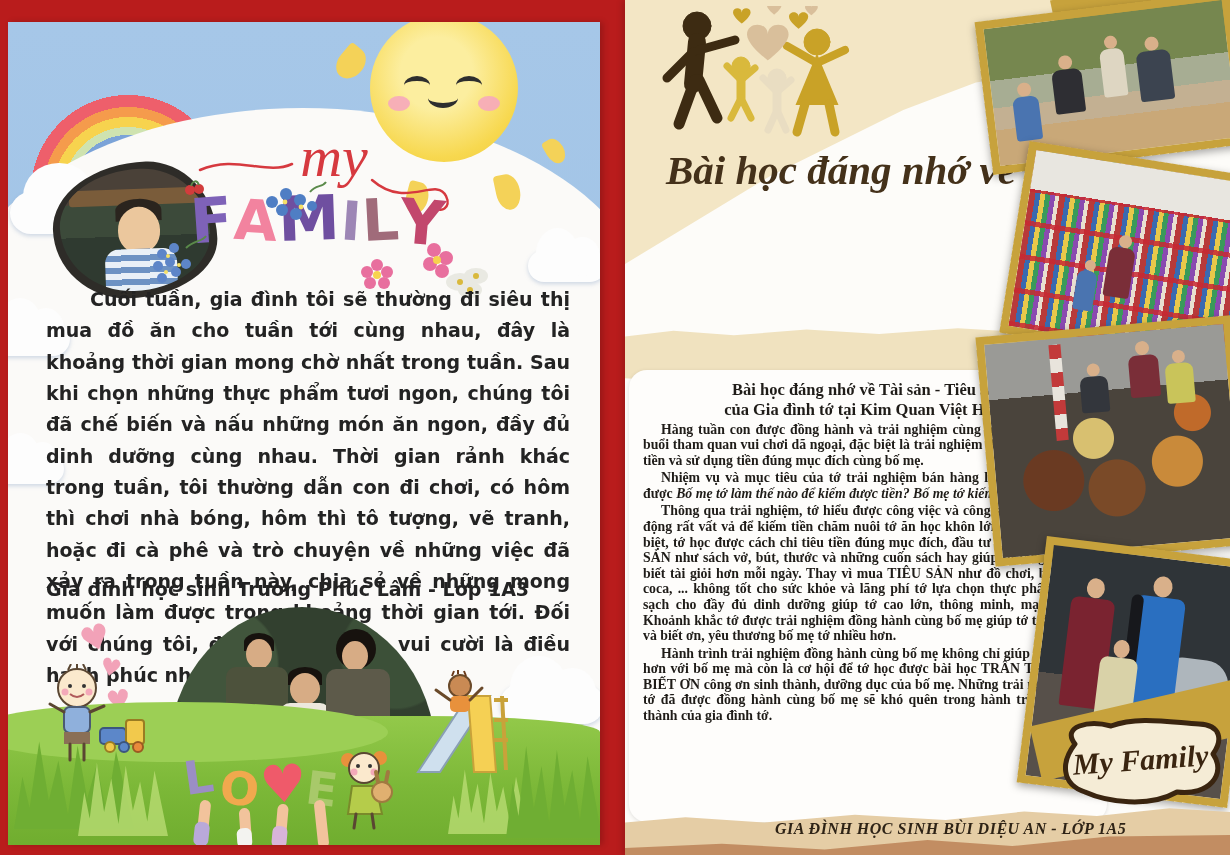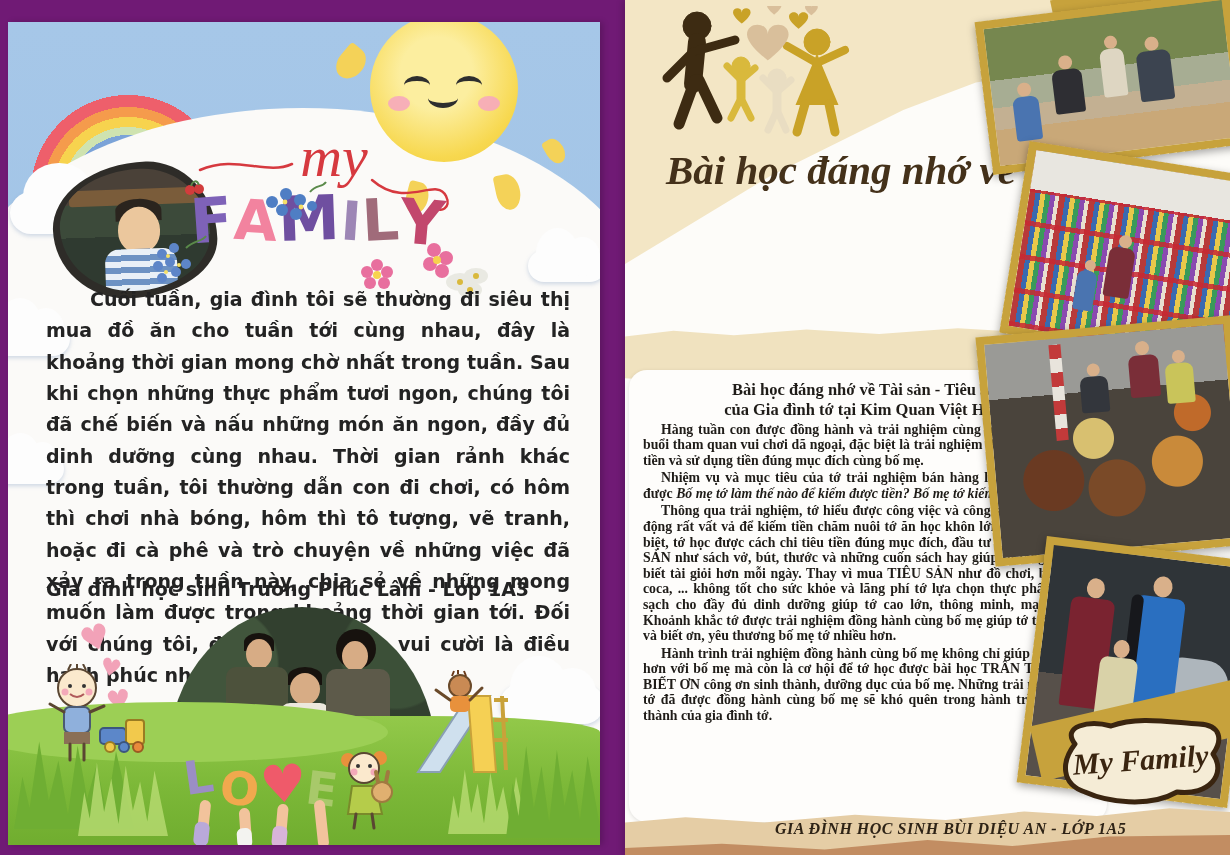--- a/index.html
+++ b/index.html
@@ -1,16 +1,16 @@
 <!DOCTYPE html>
 <html><head>
 <meta charset="utf-8">
 <style>
   html,body{margin:0;padding:0;background:#dcdcda;}
-  .canvas{position:relative;width:1230px;height:855px;background:#701a75;overflow:hidden;
+  .canvas{position:relative;width:1230px;height:855px;background:#b91c1c;overflow:hidden;
           font-family:"Liberation Sans",sans-serif;}
   .abs{position:absolute;}
 
   
   .page-left{position:absolute;left:8px;top:22px;width:592px;height:823px;
              background:linear-gradient(#a6c7e8,#9cc0e4);overflow:hidden;
              box-shadow:3px 0 6px rgba(0,0,0,.18);}
   .dome{position:absolute;left:-55px;top:86px;width:700px;height:820px;background:#fbfaf8;
         border-radius:50% 50% 0 0 / 215px 215px 0 0;}
   .rainbow{position:absolute;left:22px;top:70px;width:196px;height:100px;

